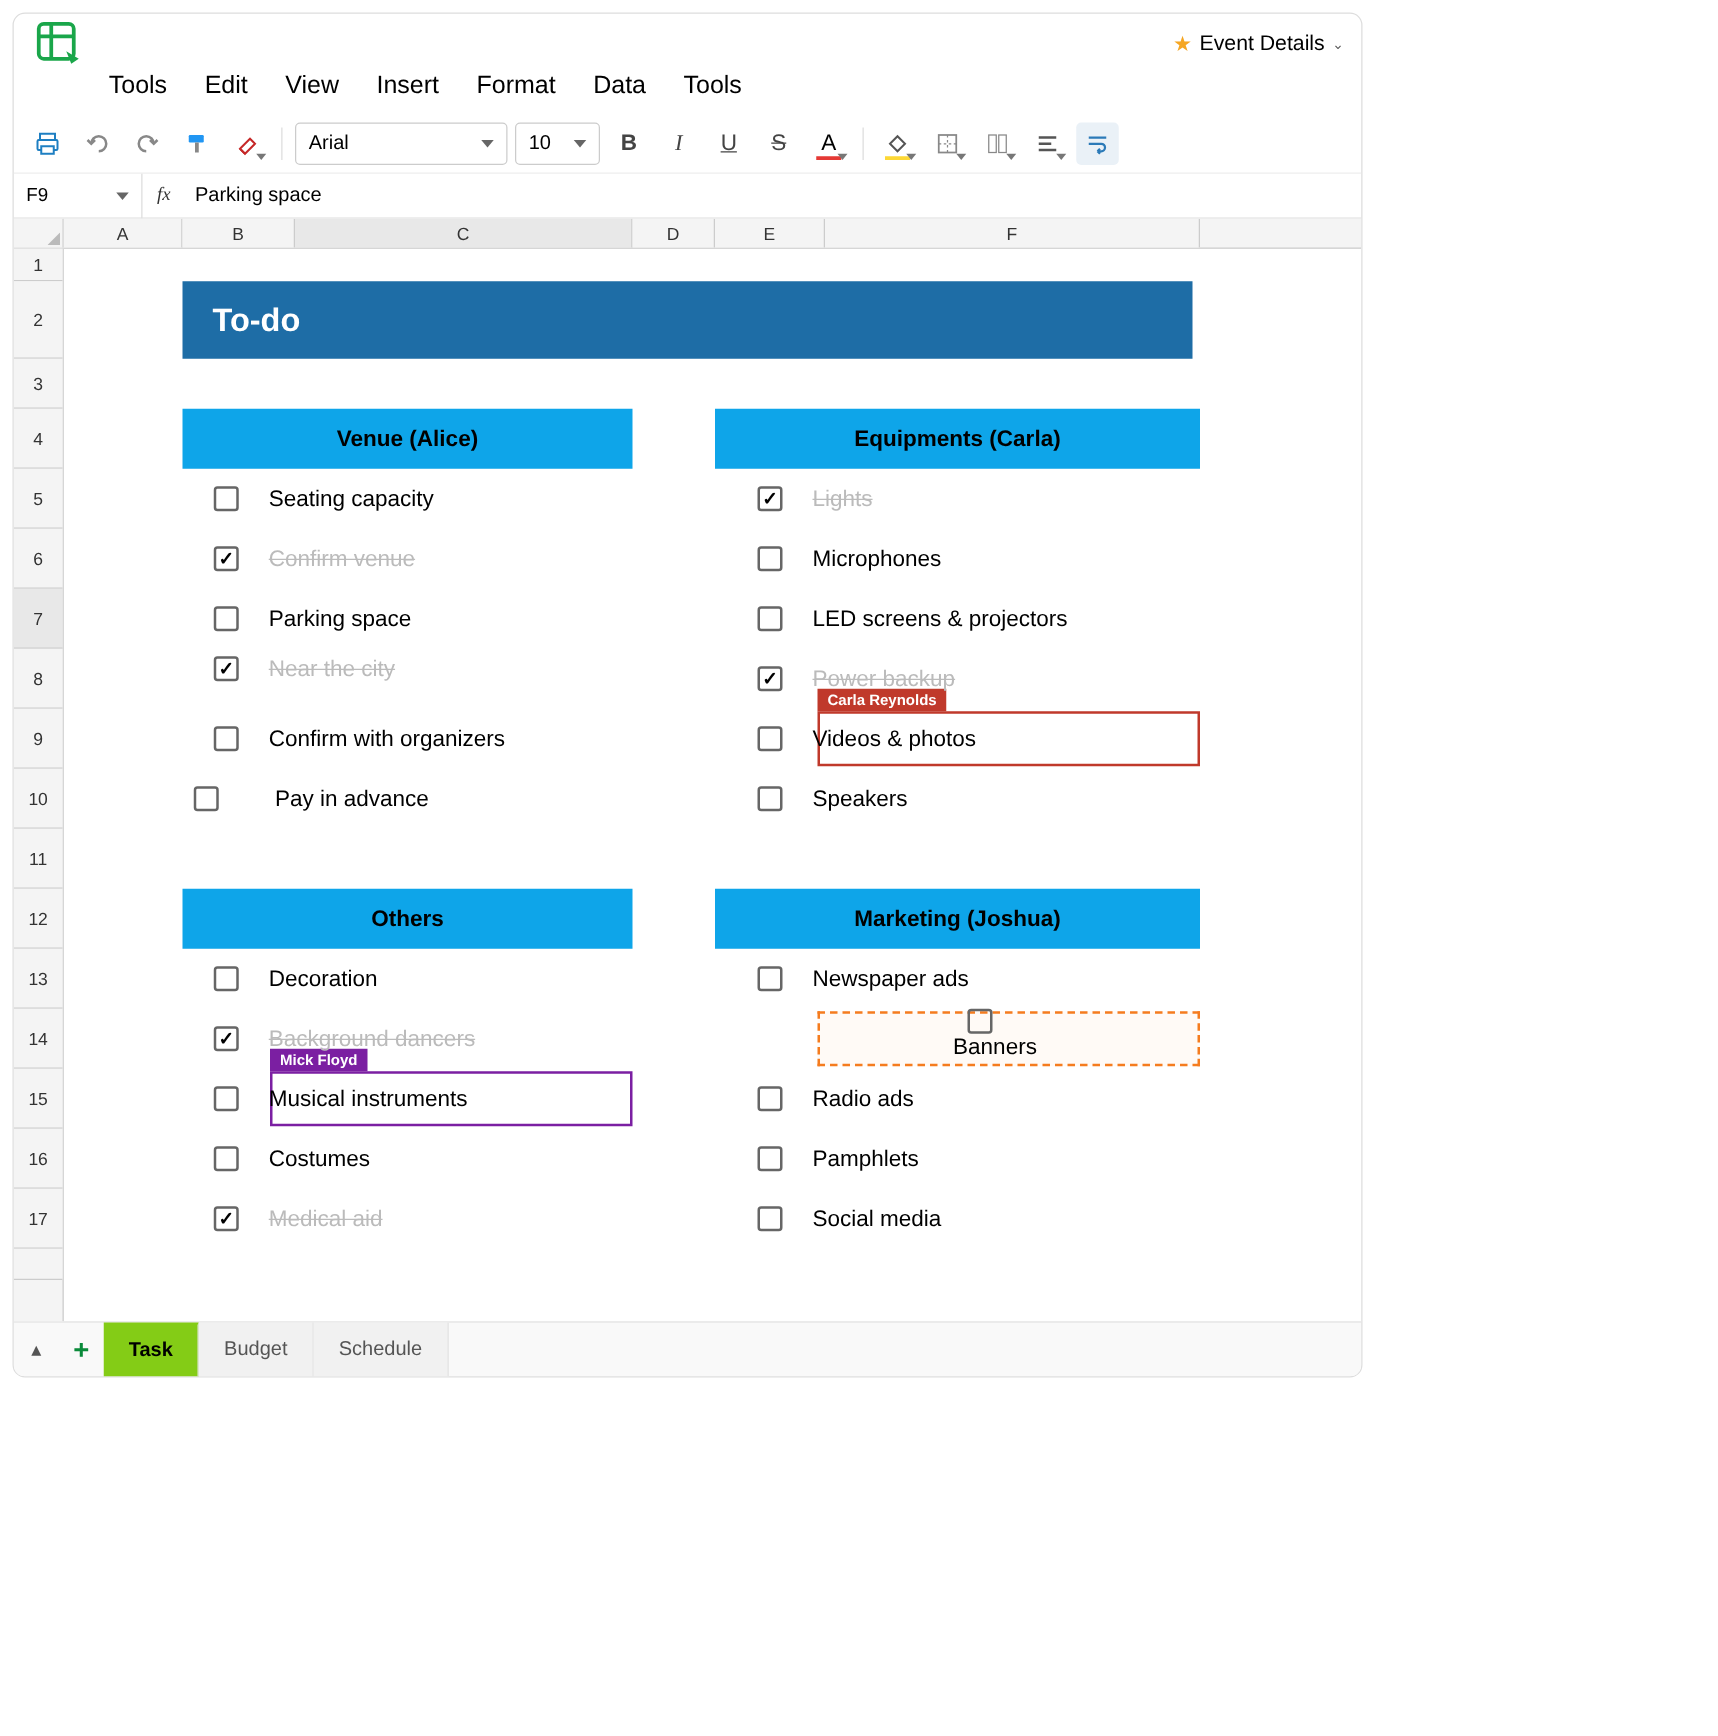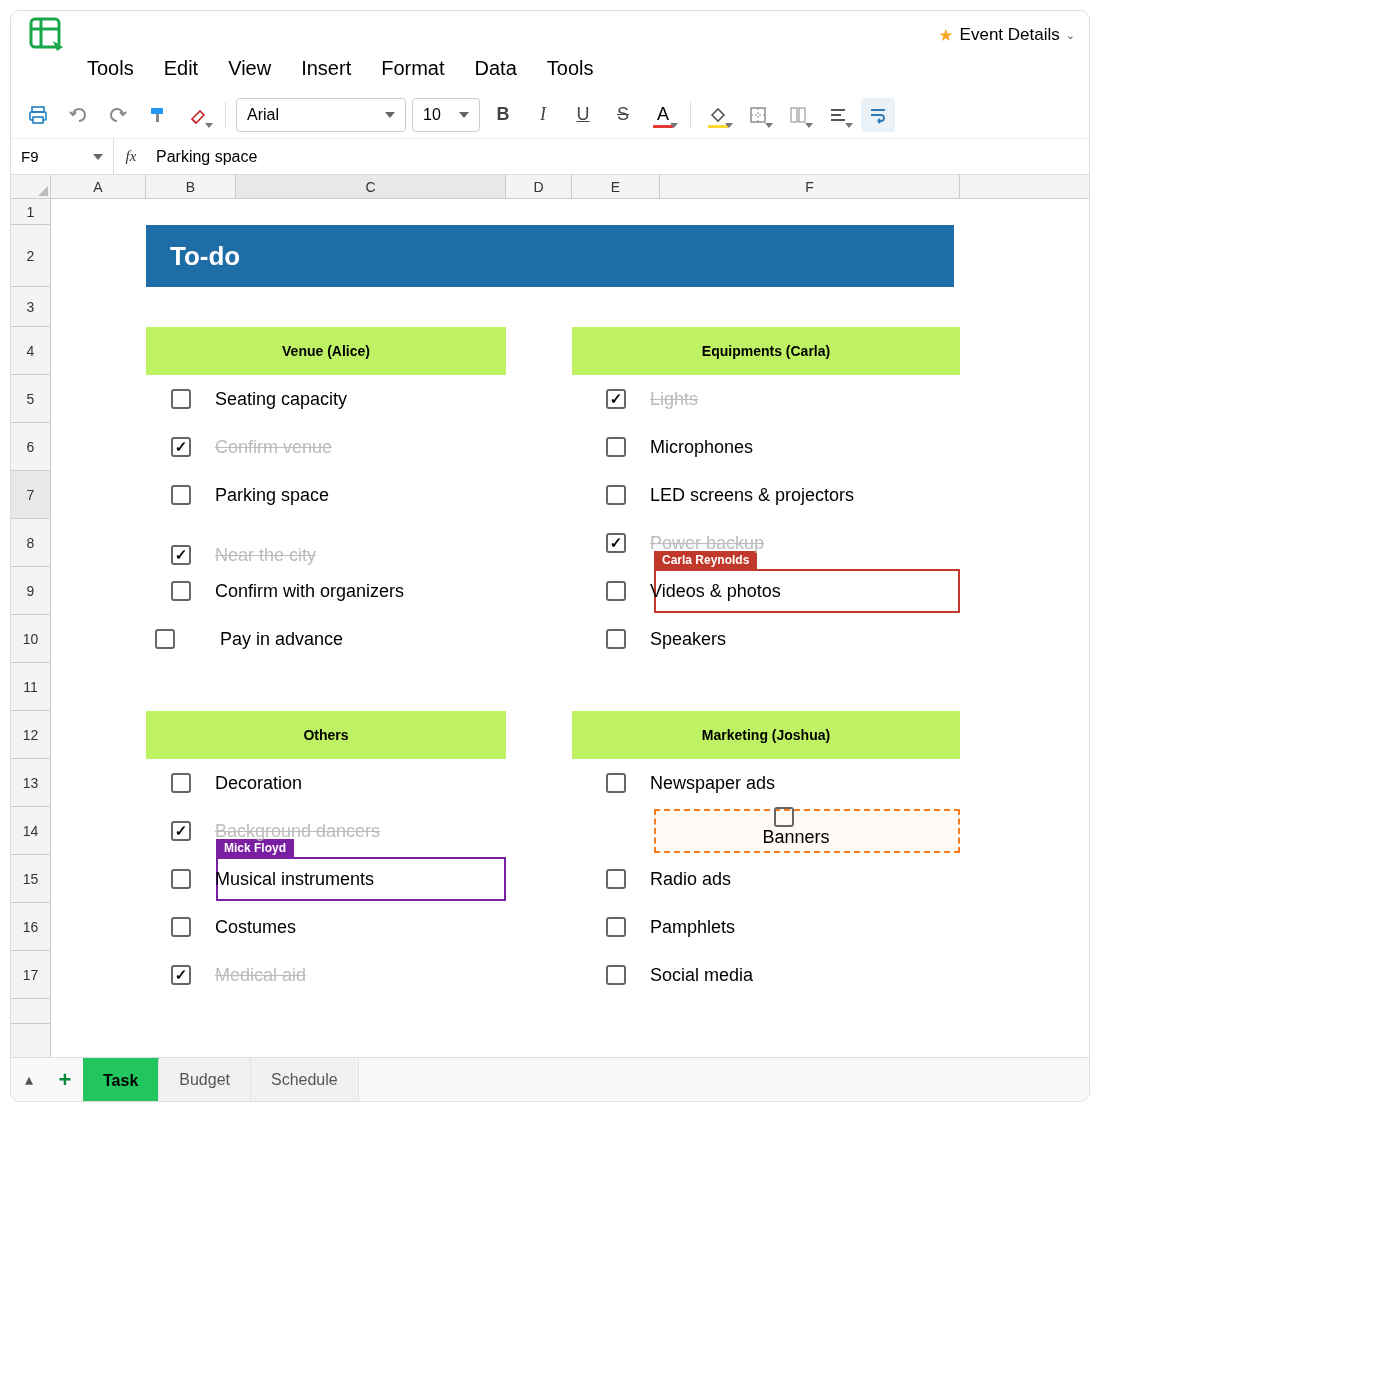--- a/index.html
+++ b/index.html
@@ -45,35 +45,35 @@
 
 .grid-body { display:flex; height: calc(100% - 24px);}
 .row-headers { width:40px; background:#f4f4f4; border-right:1px solid #ccc;}
 .rowh { display:flex; align-items:center; justify-content:center; border-bottom:1px solid #ccc; font-size:14px; color:#333; background:#f4f4f4;}
 .rowh.sel { background:#e8e8e8;}
 .cells { position:relative; flex:1;}
 .row1{height:26px}.row2{height:62px}.row3{height:40px}.rowS{height:48px}.rowL{height:25px}
 
 
 .hdr-band { position:absolute; left:95px; top:26px; width:808px; height:62px; background:#1e6da6; color:#fff; font-size:26px; font-weight:600; display:flex; align-items:center; padding-left:24px;}
-.sect-hdr { position:absolute; height:48px; background:#bef264; display:flex; align-items:center; justify-content:center; font-weight:700; font-size:14px;}
+.sect-hdr { position:absolute; height:48px; background:#0ea5e9; display:flex; align-items:center; justify-content:center; font-weight:700; font-size:18px;}
 .task { position:absolute; height:48px; display:flex; align-items:center; font-size:18px;}
 .chk { width:20px; height:20px; border:2px solid #666; border-radius:3px; margin-right:24px; display:flex; align-items:center; justify-content:center; cursor:pointer; flex-shrink:0;}
 .chk.checked::after { content:"✓"; font-size:15px; font-weight:bold; color:#000;}
 .task.done .lbl { text-decoration: line-through; color:#bbb;}
 .collab-outline { position:absolute; border:2px solid; pointer-events:none;}
 .collab-tag { position:absolute; top:-20px; left:-2px; color:#fff; font-size:12px; font-weight:600; padding:2px 8px; white-space:nowrap;}
 .dashed-sel { position:absolute; border:2px dashed #f57c1f; background:rgba(245,124,31,0.04); pointer-events:none;}
 
 
 .tabbar { height:44px; border-top:1px solid #ddd; display:flex; align-items:center; background:#f9f9f9;}
 .tab-ctrl { width:36px; height:44px; display:flex; align-items:center; justify-content:center; cursor:pointer; color:#555; font-size:16px;}
 .tab-ctrl.add { color:#0a8a3a; font-size:22px; font-weight:bold;}
 .sheet-tab { padding:0 20px; height:44px; display:flex; align-items:center; font-size:16px; cursor:pointer; border-right:1px solid #e3e3e3; background:#f1f1f1; color:#555;}
-.sheet-tab.active { background:#22c55e; font-weight:700; color:#000; border-top:2px solid transparent;}
+.sheet-tab.active { background:#84cc16; font-weight:700; color:#000; border-top:2px solid transparent;}
 .sheet-tab:first-of-type { border-left:1px solid #e3e3e3;}
 
 svg { display:block; }
 </style>
 </head>
 <body>
 
 <div class="app">
 
   <div class="titlebar">
@@ -254,21 +254,21 @@
             <span class="lbl">Seating capacity</span>
           </div>
           <div class="task done" style="left: 120px; top: 224px; width: 380px; align-items: center;">
             <div class="chk checked"></div>
             <span class="lbl">Confirm venue</span>
           </div>
           <div class="task" style="left: 120px; top: 272px; width: 380px;">
             <div class="chk"></div>
             <span class="lbl">Parking space</span>
           </div>
-          <div class="task done" style="left: 120px; top: 332px; width: 380px;">
+          <div class="task done" style="left: 120px; top: 312px; width: 380px;">
             <div class="chk checked"></div>
             <span class="lbl">Near the city</span>
           </div>
           <div class="task" style="left: 120px; top: 368px; width: 380px;">
             <div class="chk"></div>
             <span class="lbl">Confirm with organizers</span>
           </div>
           <div class="task" style="left: 104px; top: 416px; width: 380px; gap: 21px;">
             <div class="chk"></div>
             <span class="lbl">Pay in advance</span>

